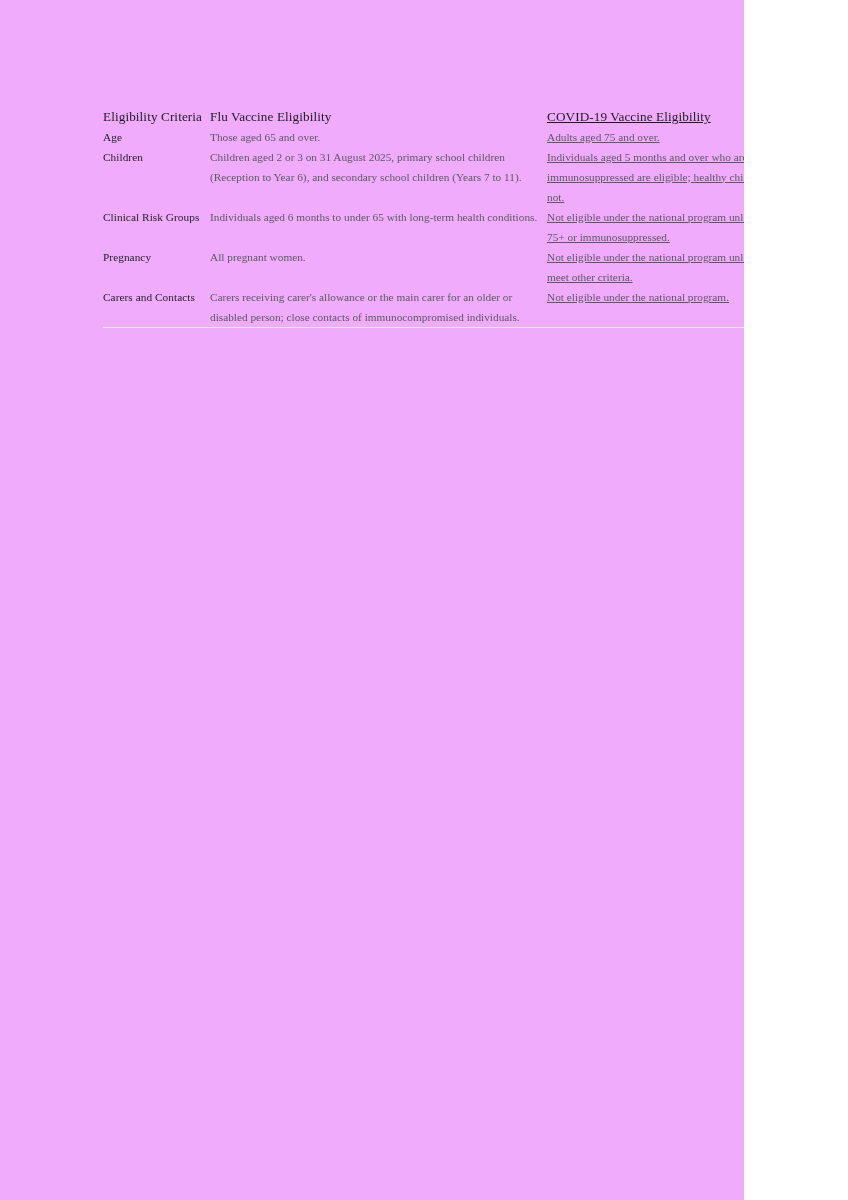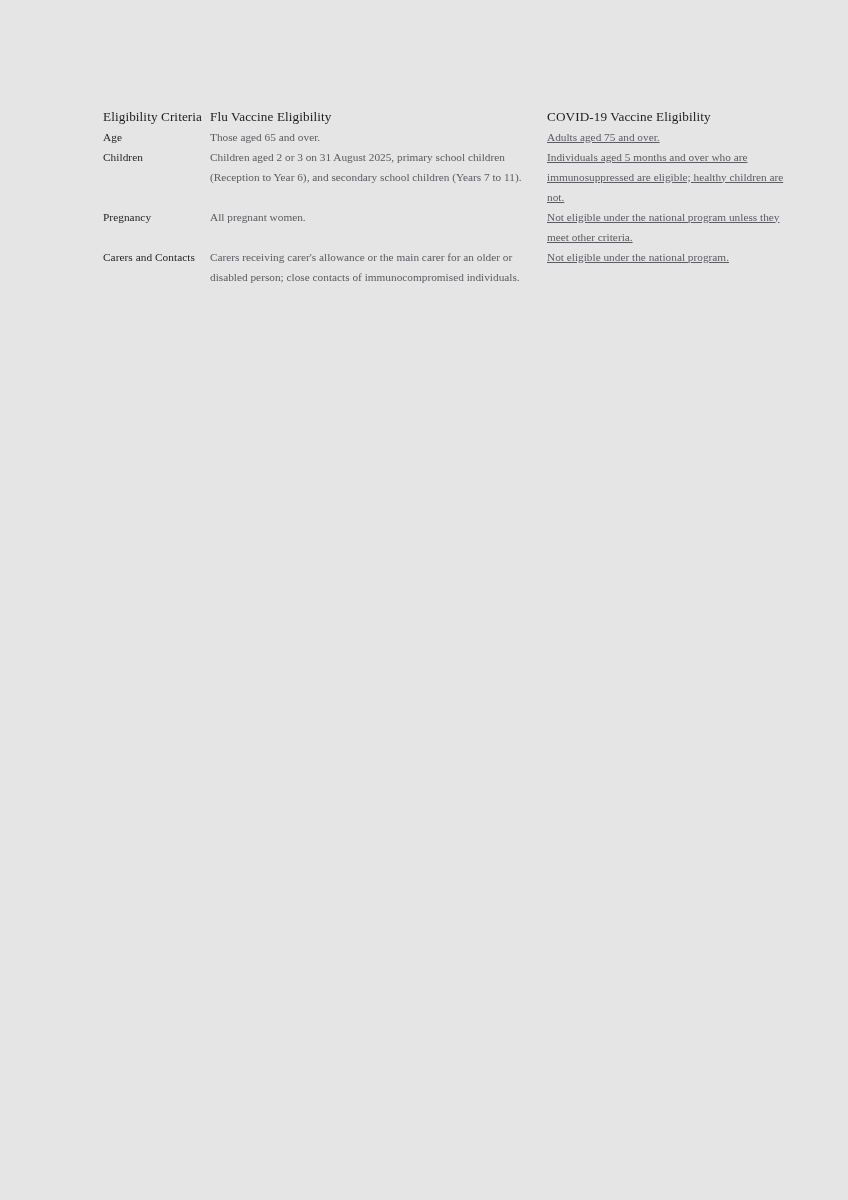--- a/index.html
+++ b/index.html
@@ -9,23 +9,23 @@
   body {
     width: 848px;
     height: 1200px;
     background: #ffffff;
     font-family: "Liberation Serif", "DejaVu Serif", serif;
     -webkit-font-smoothing: antialiased;
   }
 
   .page {
     position: relative;
-    width: 848px;
+    width: 744px;
     height: 1200px;
-    background: #e5e5e5;
+    background: #f0abfc;
     overflow: hidden;
   }
 
   .table-wrap {
     position: absolute;
     left: 103px;
     top: 108px;
     width: 697px;
   }
 
@@ -52,21 +52,21 @@
     font-weight: normal;
     font-size: 13.2px;
     line-height: 18.5px;
     color: #1c1c1e;
     padding-top: 0px;
     padding-bottom: 10px;
     padding-right: 14px;
     border-bottom: 1.4px solid #e4e4ea;
     letter-spacing: 0.1px;
   }
-  thead th.c3h { padding-right: 0; }
+  thead th.c3h { padding-right: 0; text-decoration: underline; }
 
   
   tbody td {
     font-size: 11.3px;
     line-height: 20px;
     color: #5a5a60;
     padding-top: 18px;
     padding-bottom: 18px;
     padding-right: 14px;
     border-bottom: 1.4px solid #e4e4ea;
@@ -107,20 +107,25 @@
           <td class="crit">Age</td>
           <td class="col2">Those aged 65 and over.</td>
           <td class="col3">Adults aged 75 and over.</td>
         </tr>
         <tr>
           <td class="crit">Children</td>
           <td class="col2">Children aged 2 or 3 on 31 August 2025, primary school children (Reception to Year 6), and secondary school children (Years 7 to 11).</td>
           <td class="col3">Individuals aged 5 months and over who are immunosuppressed are eligible; healthy children are not.</td>
         </tr>
         <tr>
+          <td class="crit">Clinical Risk Groups</td>
+          <td class="col2">Individuals aged 6 months to under 65 with long-term health conditions.</td>
+          <td class="col3">Not eligible under the national program unless they are 75+ or immunosuppressed.</td>
+        </tr>
+        <tr>
           <td class="crit">Pregnancy</td>
           <td class="col2">All pregnant women.</td>
           <td class="col3">Not eligible under the national program unless they meet other criteria.</td>
         </tr>
         <tr>
           <td class="crit">Carers and Contacts</td>
           <td class="col2">Carers receiving carer's allowance or the main carer for an older or disabled person; close contacts of immunocompromised individuals.</td>
           <td class="col3">Not eligible under the national program.</td>
         </tr>
       </tbody>

